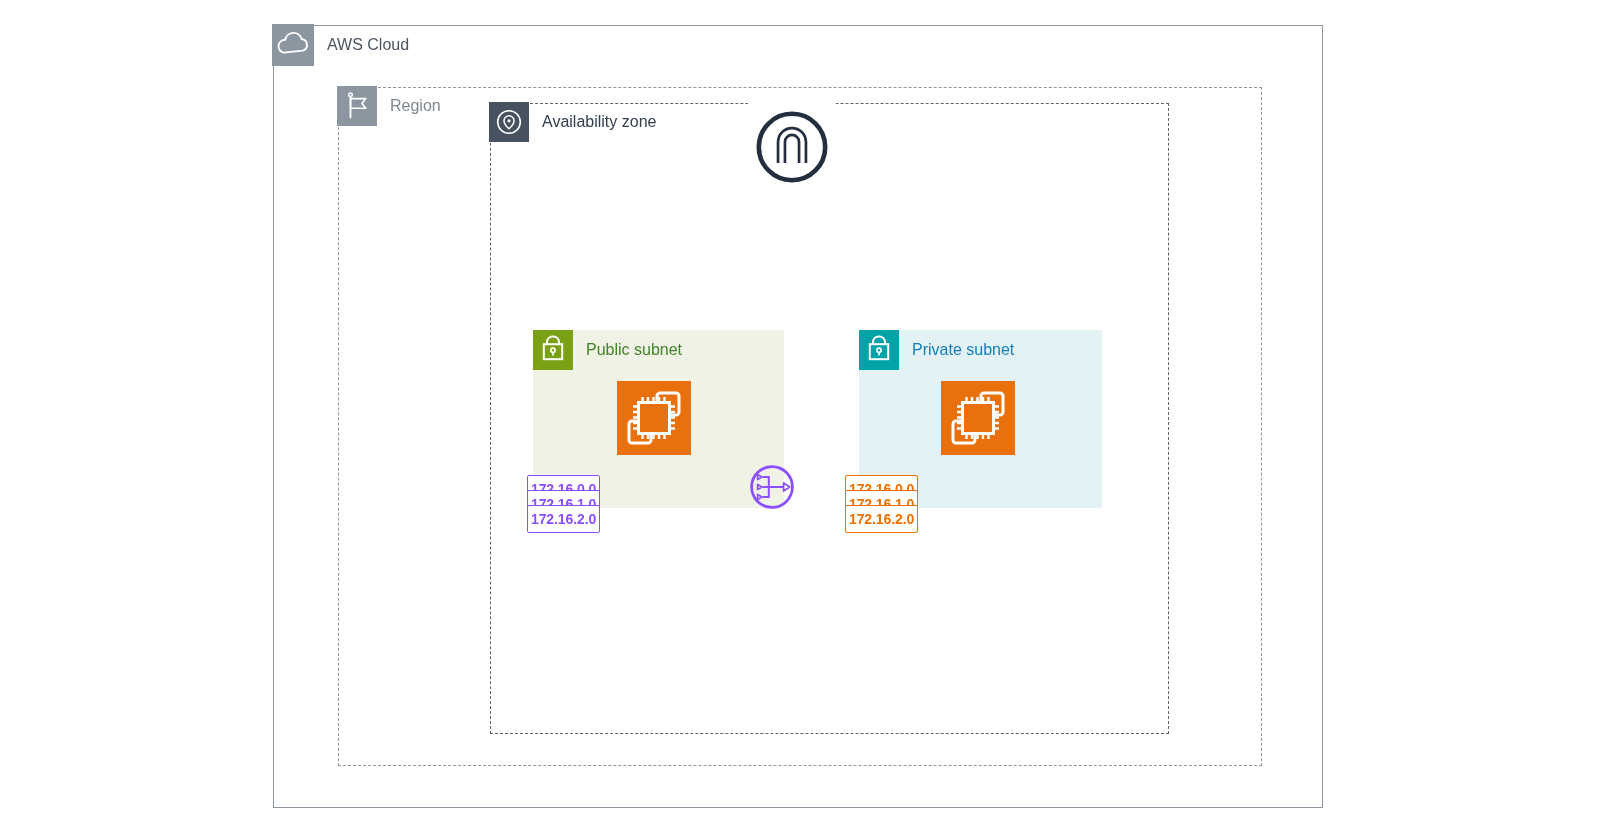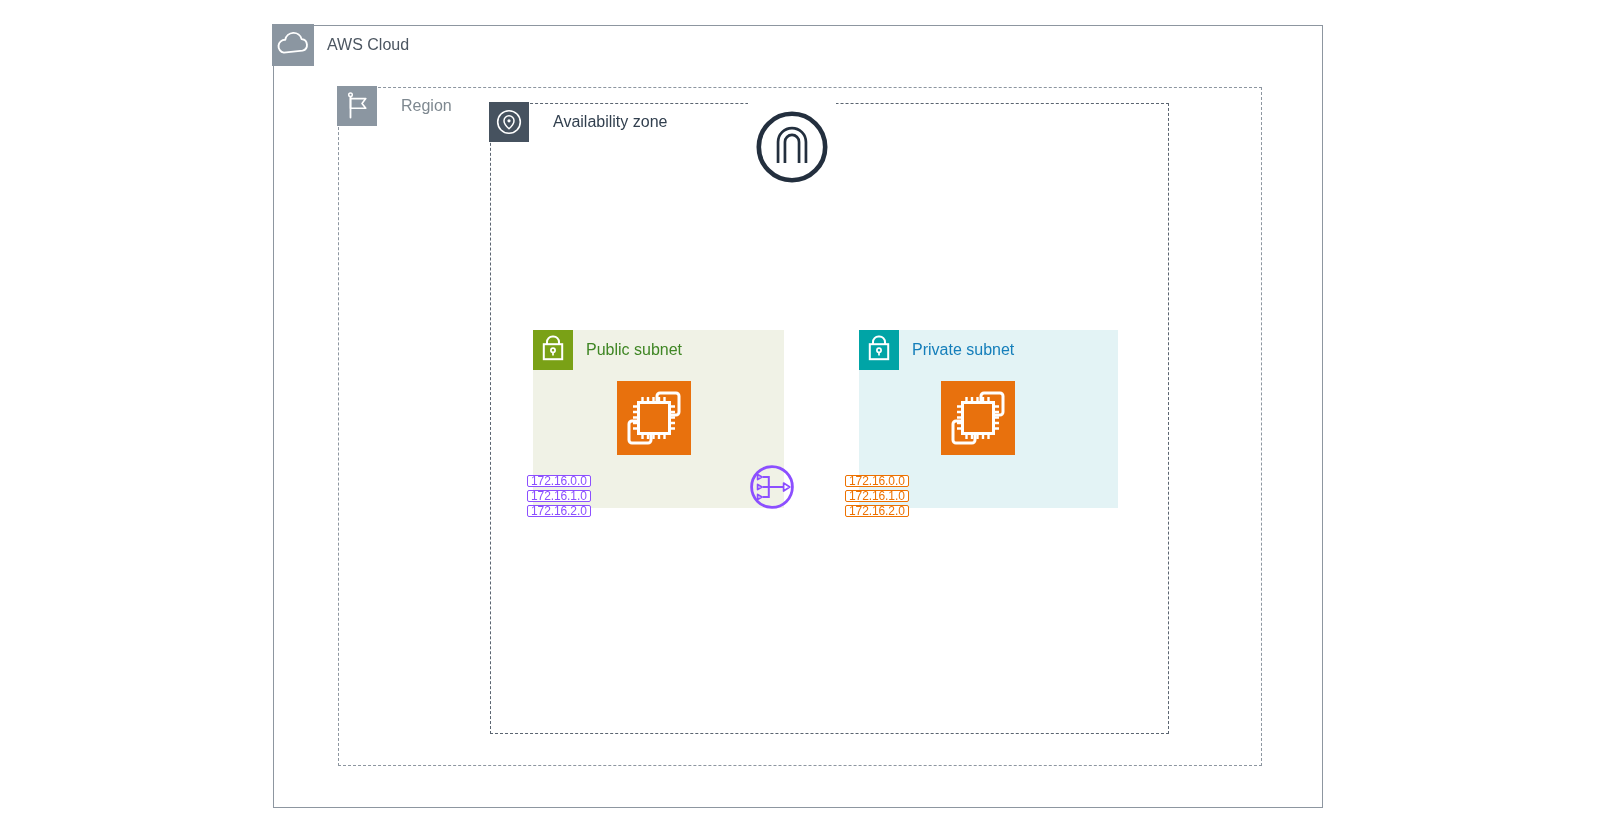--- a/index.html
+++ b/index.html
@@ -10,40 +10,40 @@
   .box { position:absolute; box-sizing:border-box; background:transparent; }
   .b-solid       { border:1.6px solid #8D96A0;padding-left:36px; }
   .b-dashed      { border:1.6px dashed #8D96A0; }
   .b-dashed-dark { border:1.6px dashed #5A6470;text-align:right; }
   .corner-icon {
     position:absolute; top:-1.6px; left:-1.6px; width:40px; height:40px;
     display:flex; align-items:center; justify-content:center;
   }
   .corner-icon svg { width:100%; height:100%; display:block; }
   .box-label {
-    position:absolute; left:62px; top:-1.6px; height:40px;
+    position:absolute; left:51px; top:-1.6px; height:40px;
     display:flex; align-items:center; font-size:16px; white-space:nowrap;
   }
   .lbl-awscloud { color:#4C5661; }
   .lbl-region   { color:#7E8890; }
   .lbl-az       { color:#313F4E; }
   .lbl-vpc      { color:#7E8890; }
   .subnet { position:absolute; }
   .subnet-public  { background:#F0F2E6; }
-  .subnet-private { background:#E3F3F5;padding-left:16px; }
+  .subnet-private { background:#E3F3F5; }
   .subnet .box-label { left:53px; top:0; font-size:16px; }
   .lbl-public  { color:#3F8624; }
   .lbl-private { color:#147EBA; }
   .icon-abs { position:absolute; }
   .icon-abs svg { display:block; width:100%; height:100%; }
   .igw-mask { position:absolute; background:#fff; }
   .cidr {
     position:absolute; box-sizing:border-box; background:#fff;
-    font-size:12px; font-weight:normal; line-height:10px; letter-spacing:-0.1px;
-    padding:0 3px; border-radius:2px; white-space:nowrap;
+    font-size:14px; font-weight:bold; line-height:10px; letter-spacing:-0.1px;
+    padding:8px 3px; border-radius:2px; white-space:nowrap;
   }
   .cidr-purple { color:#8C4FFF; border:1.6px solid #8C4FFF; }
   .cidr-orange { color:#ED7100; border:1.6px solid #ED7100; }
 </style>
 </head>
 <body>
 
 <div class="canvas">
 
   <div class="box b-solid" style="left:273px; top:25px; width:1050px; height:783px;">

